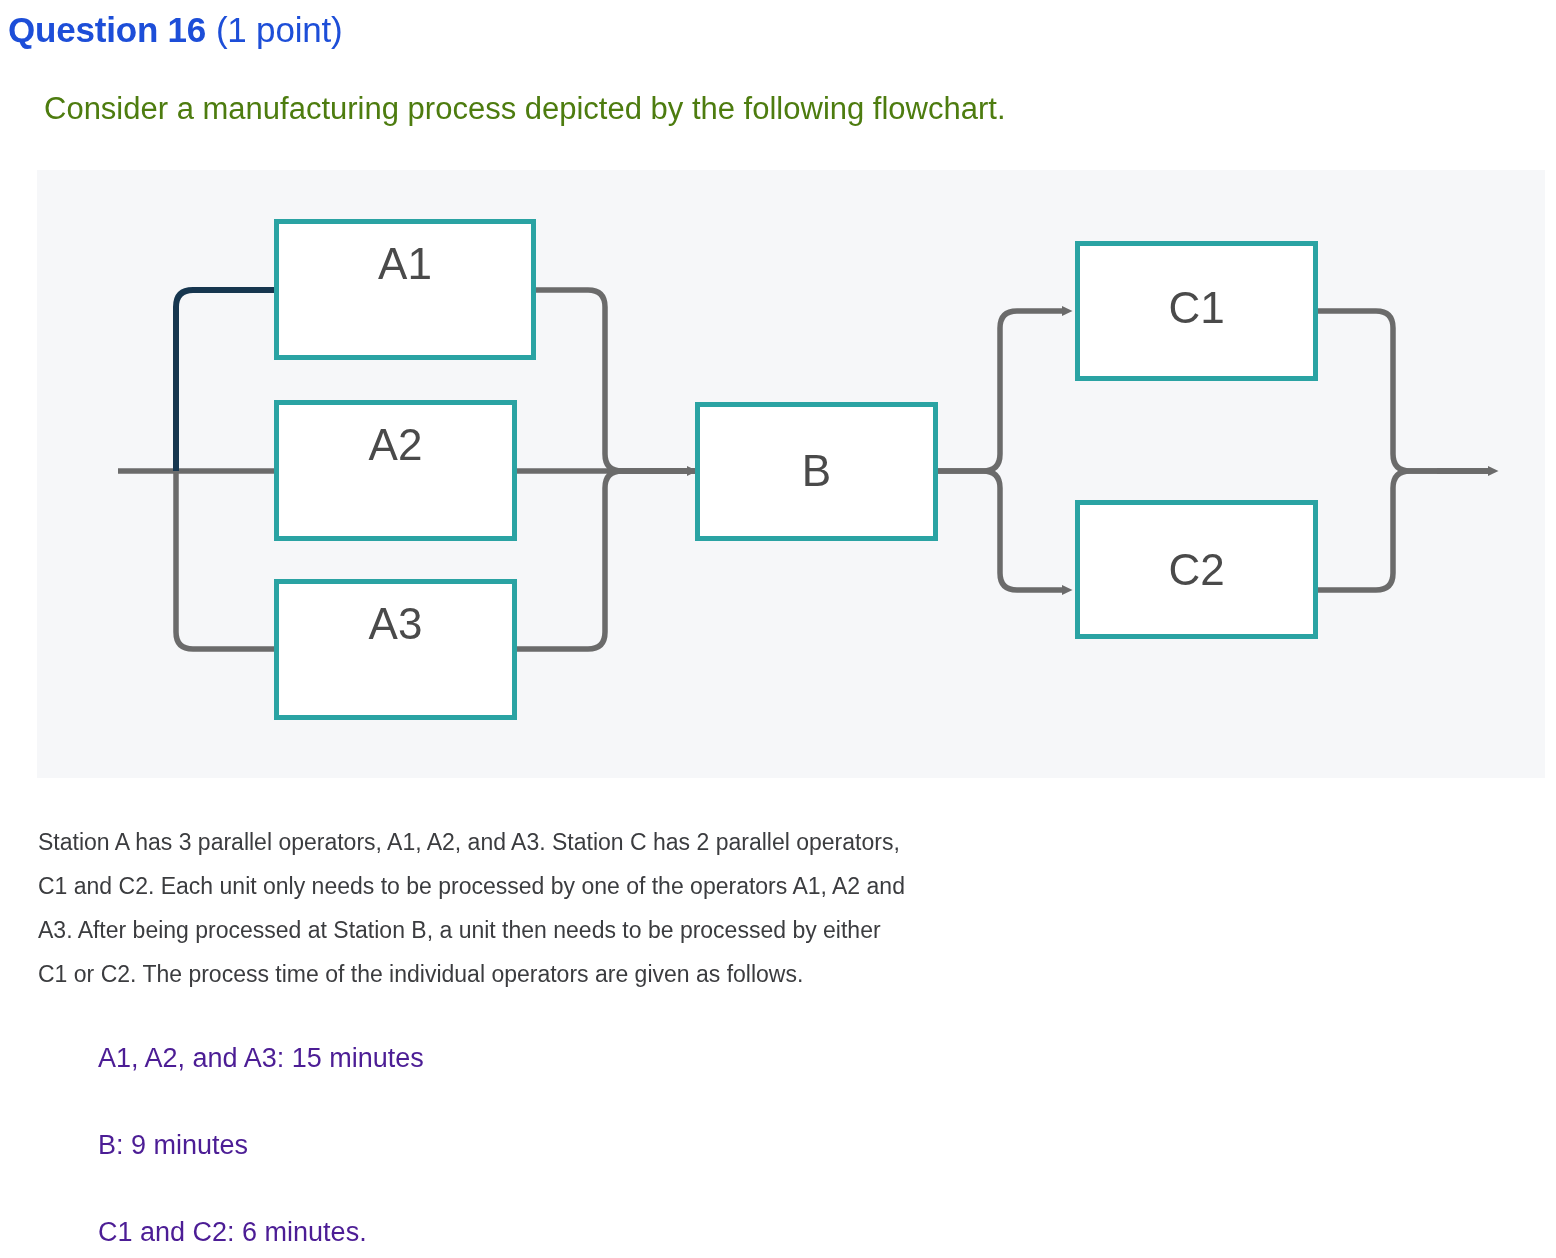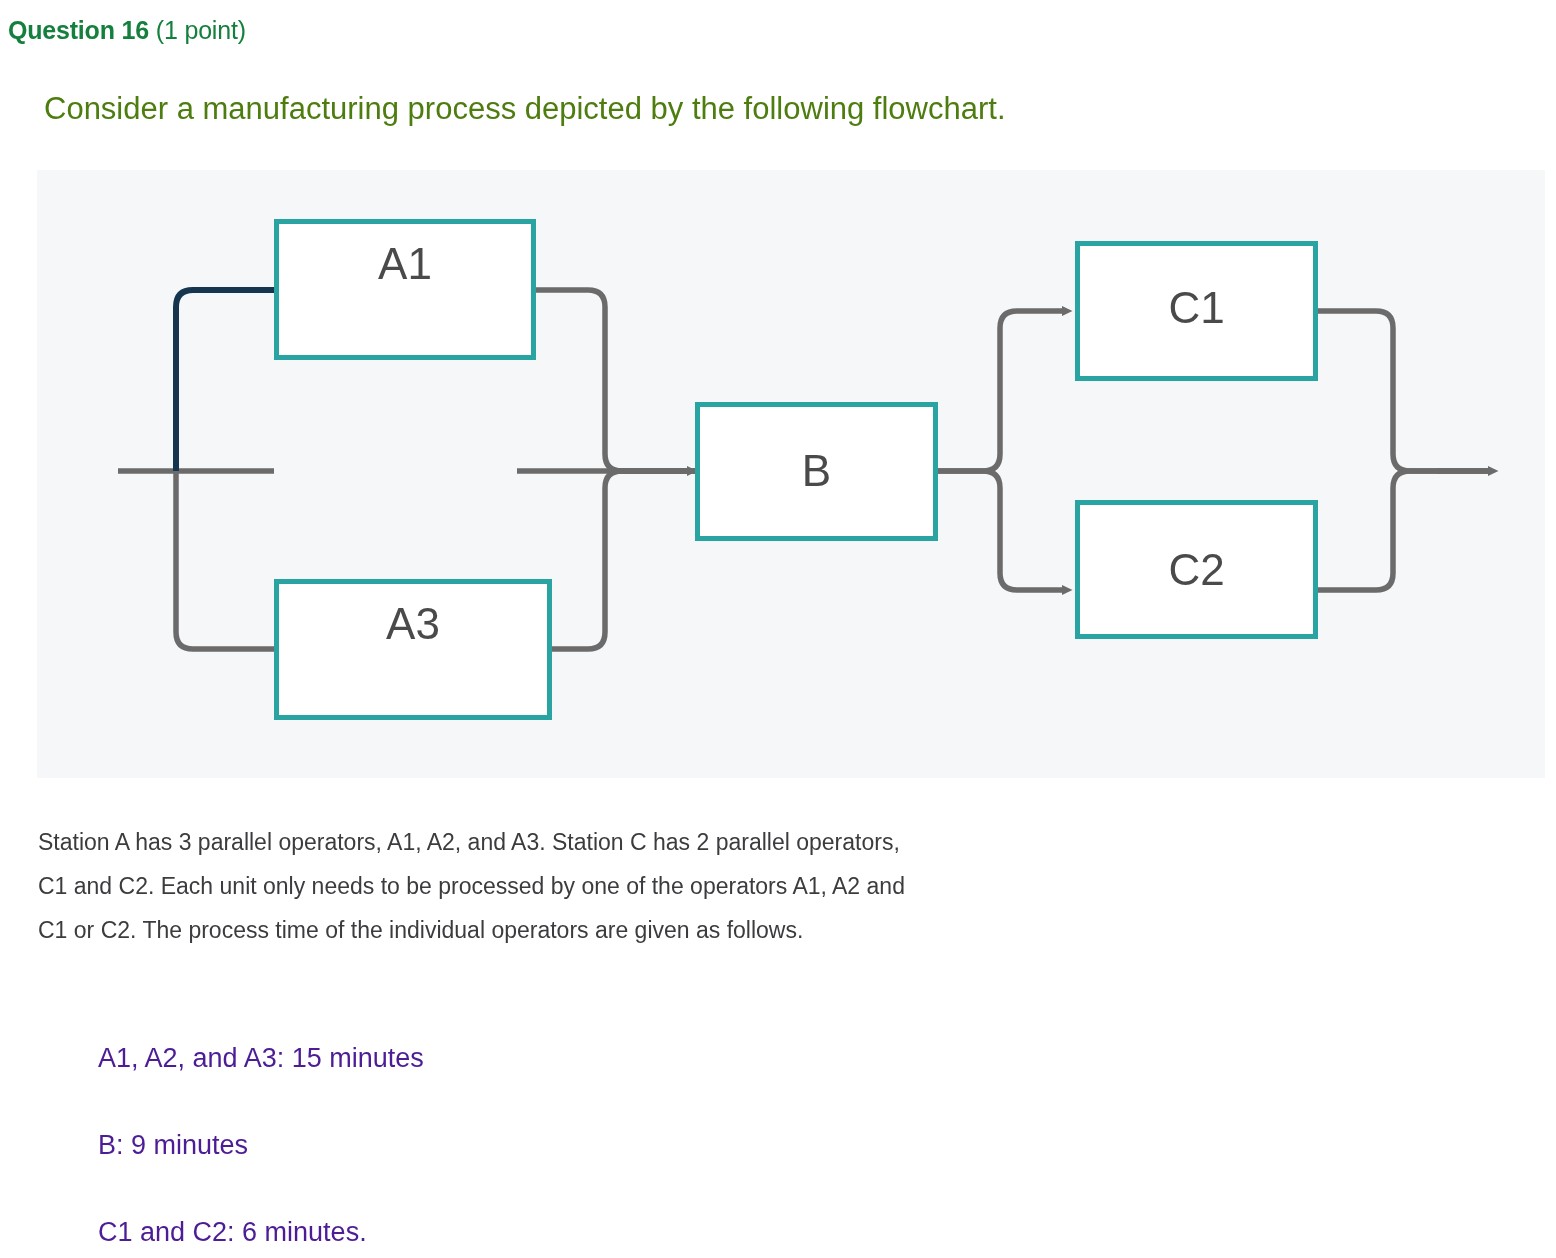--- a/index.html
+++ b/index.html
@@ -14,24 +14,24 @@
     color: #3c3c3c;
     overflow: hidden;
     position: relative;
   }
 
   
   .q-header {
     position: absolute;
     left: 8px;
     top: 8px;
-    font-size: 25px;
+    font-size: 35px;
     line-height: 44px;
     white-space: nowrap;
-    color: #15803d;
+    color: #1d4ed8;
   }
   .q-header .q-title {
     font-weight: bold;
     letter-spacing: -0.2px;
   }
   .q-header .q-points {
     font-weight: normal;
     letter-spacing: -0.2px;
   }
 
@@ -75,21 +75,21 @@
     justify-content: center;
   }
   .node .node-label {
     font-size: 44px;
     color: #4a4a4a;
     font-family: "Liberation Sans", sans-serif;
     line-height: 1;
   }
   .node-a1 { left: 237px; top: 49px;  width: 262px; height: 141px; }
   .node-a2 { left: 237px; top: 230px; width: 243px; height: 141px; }
-  .node-a3 { left: 237px; top: 409px; width: 278px; height: 141px; }
+  .node-a3 { left: 237px; top: 409px; width: 243px; height: 141px; }
   .node-b  { left: 658px; top: 232px; width: 243px; height: 139px; }
   .node-c1 { left: 1038px; top: 71px;  width: 243px; height: 140px; }
   .node-c2 { left: 1038px; top: 330px; width: 243px; height: 139px; }
 
   
   .node-a1 .node-label { transform: translateY(-26px); }
   .node-a2 .node-label { transform: translateY(-26px); }
   .node-a3 .node-label { transform: translateY(-26px); }
   .node-b  .node-label { transform: translateY(-1px); }
   .node-c1 .node-label { transform: translateY(-3px); }
@@ -167,37 +167,41 @@
     </g>
 
     <g fill="none" stroke="#16364f" stroke-width="6" stroke-linecap="butt">
       <path d="M139,301 L139,137 Q139,120 156,120 L237,120"></path>
     </g>
   </svg>
 
   <div class="node node-a1">
     <span class="node-label">A1</span>
   </div>
+  <div class="node node-a2">
+    <span class="node-label">A2</span>
+  </div>
   <div class="node node-a3">
     <span class="node-label">A3</span>
   </div>
   <div class="node node-b">
     <span class="node-label">B</span>
   </div>
   <div class="node node-c1">
     <span class="node-label">C1</span>
   </div>
   <div class="node node-c2">
     <span class="node-label">C2</span>
   </div>
 </div>
 
 <div class="body-par">
   <span class="ln">Station A has 3 parallel operators, A1, A2, and A3. Station C has 2 parallel operators,</span>
   <span class="ln">C1 and C2. Each unit only needs to be processed by one of the operators A1, A2 and</span>
+  <span class="ln">A3. After being processed at Station B, a unit then needs to be processed by either</span>
   <span class="ln">C1 or C2. The process time of the individual operators are given as follows.</span>
 </div>
 
 <div class="time-list">
   <div class="time-item">A1, A2, and A3: 15 minutes</div>
   <div class="time-item">B: 9 minutes</div>
   <div class="time-item">C1 and C2: 6 minutes.</div>
 </div>
 
 </body></html>

